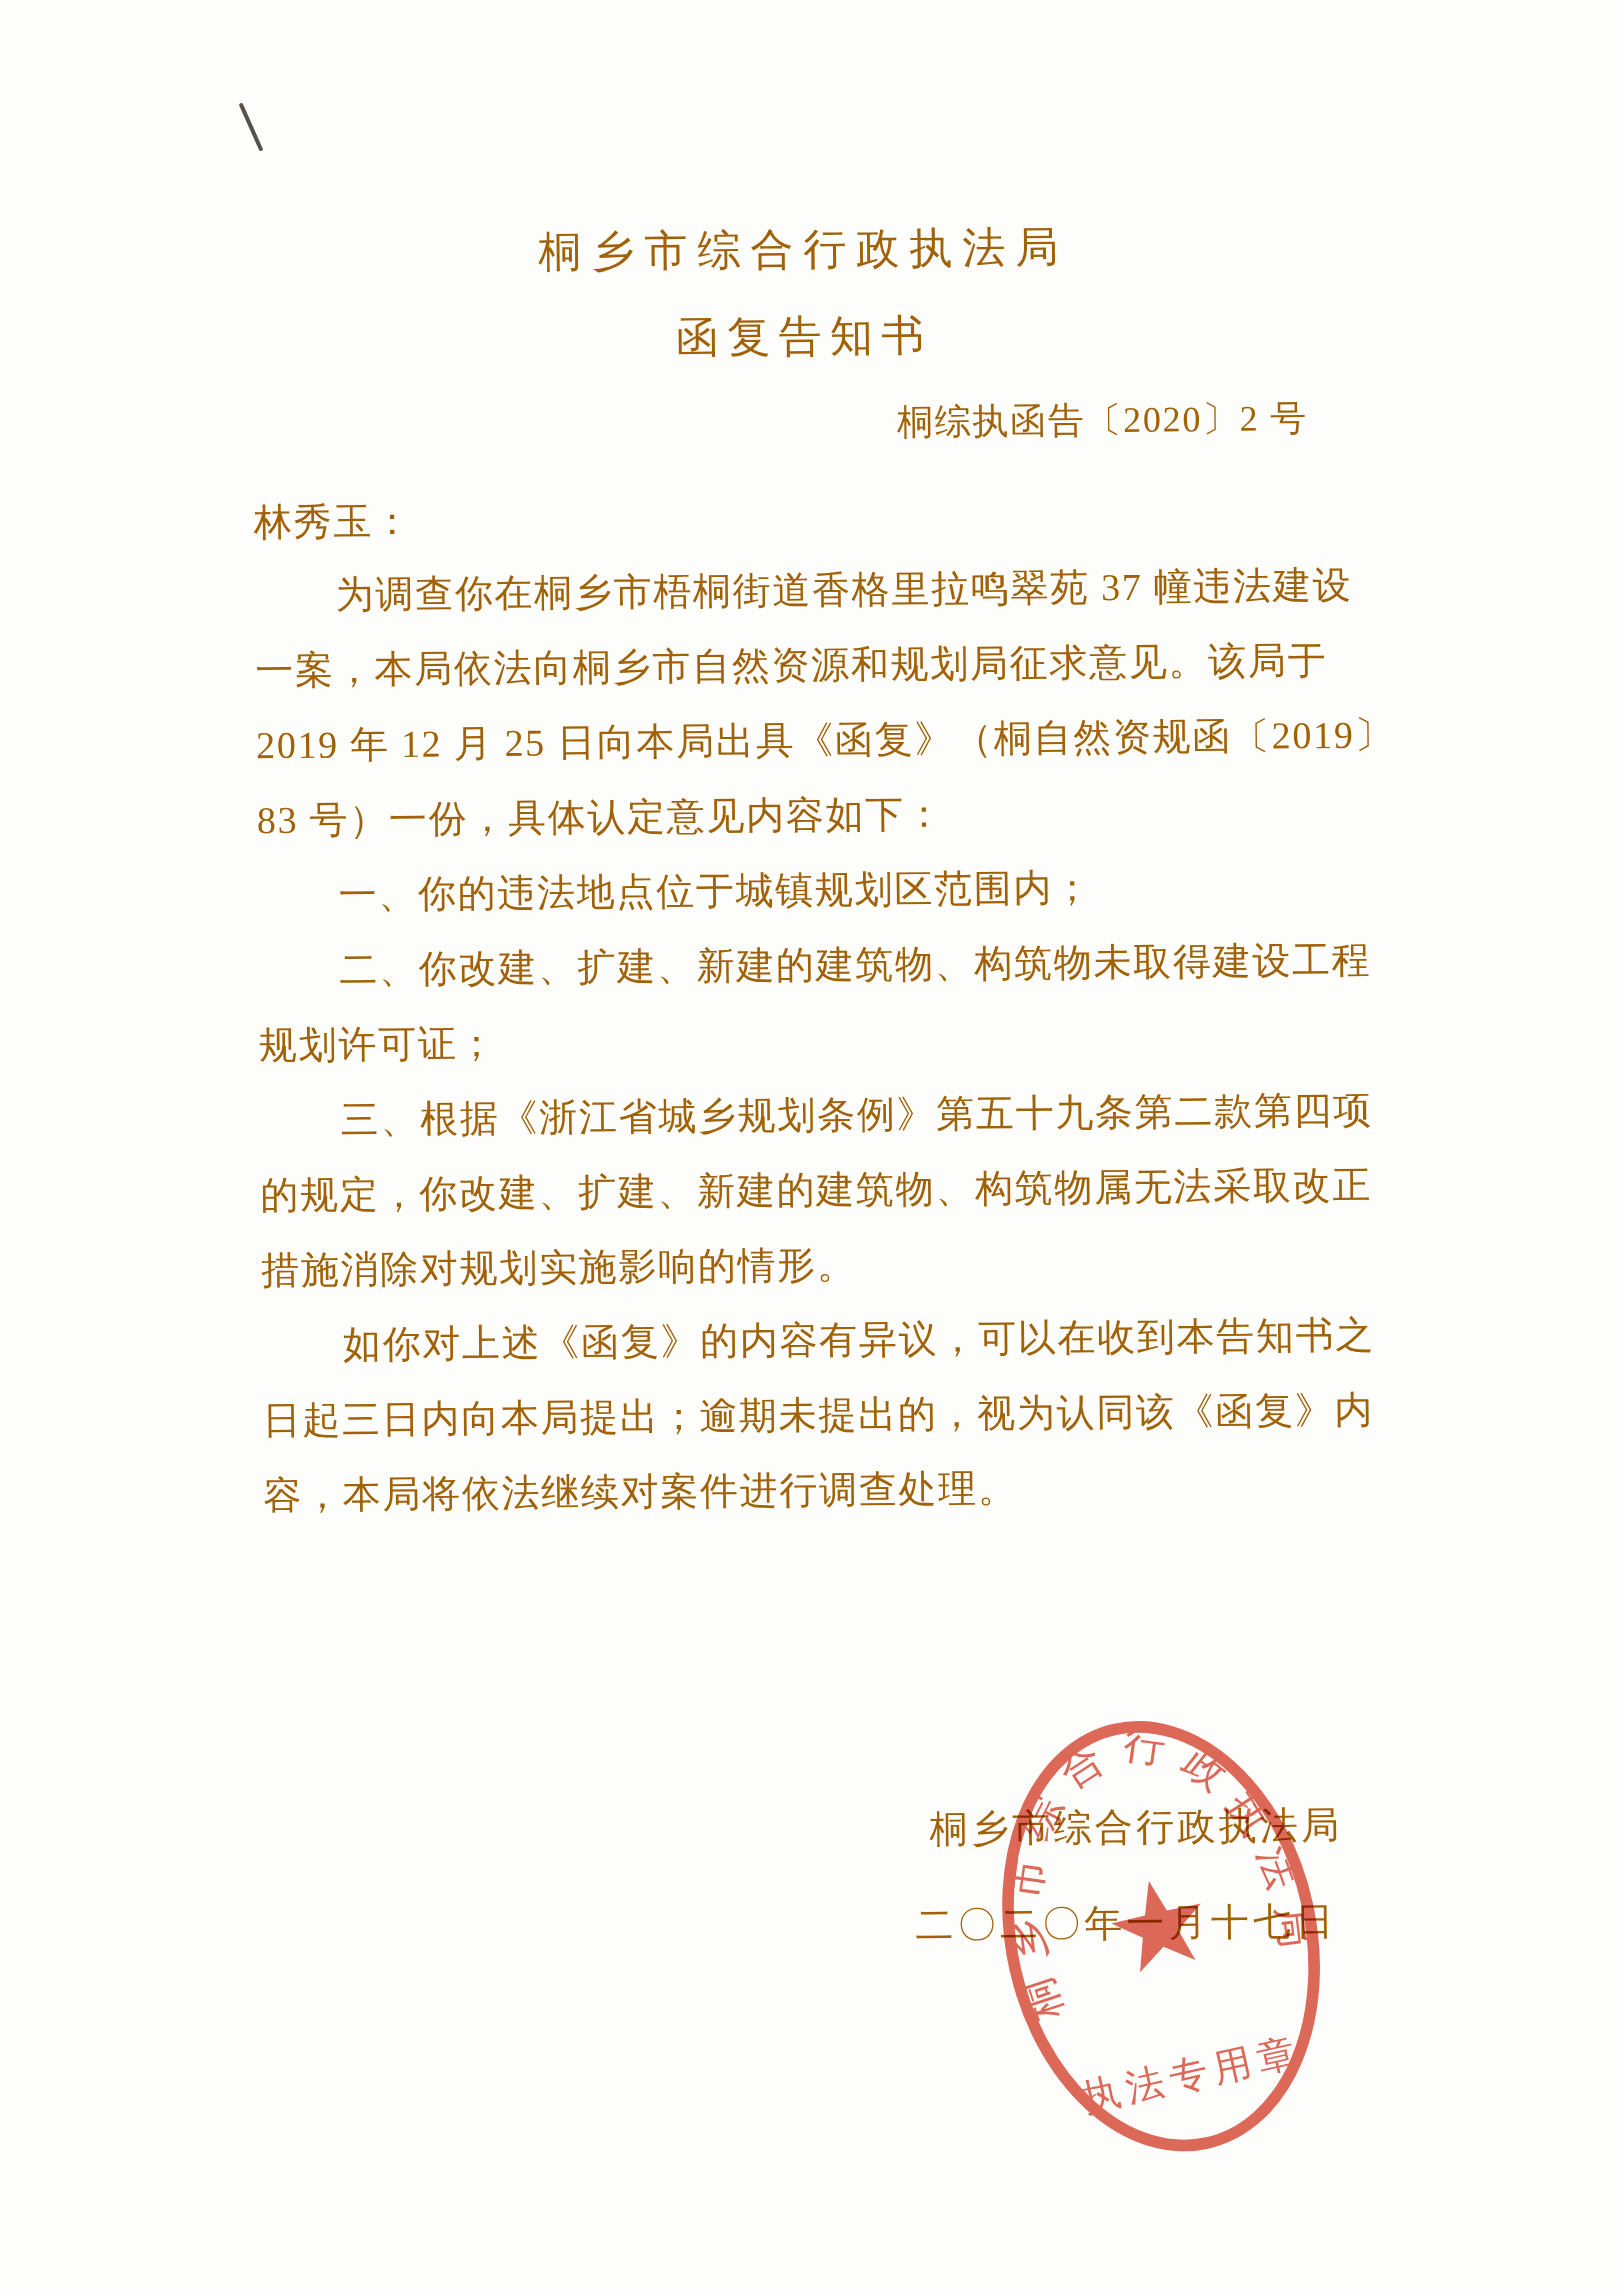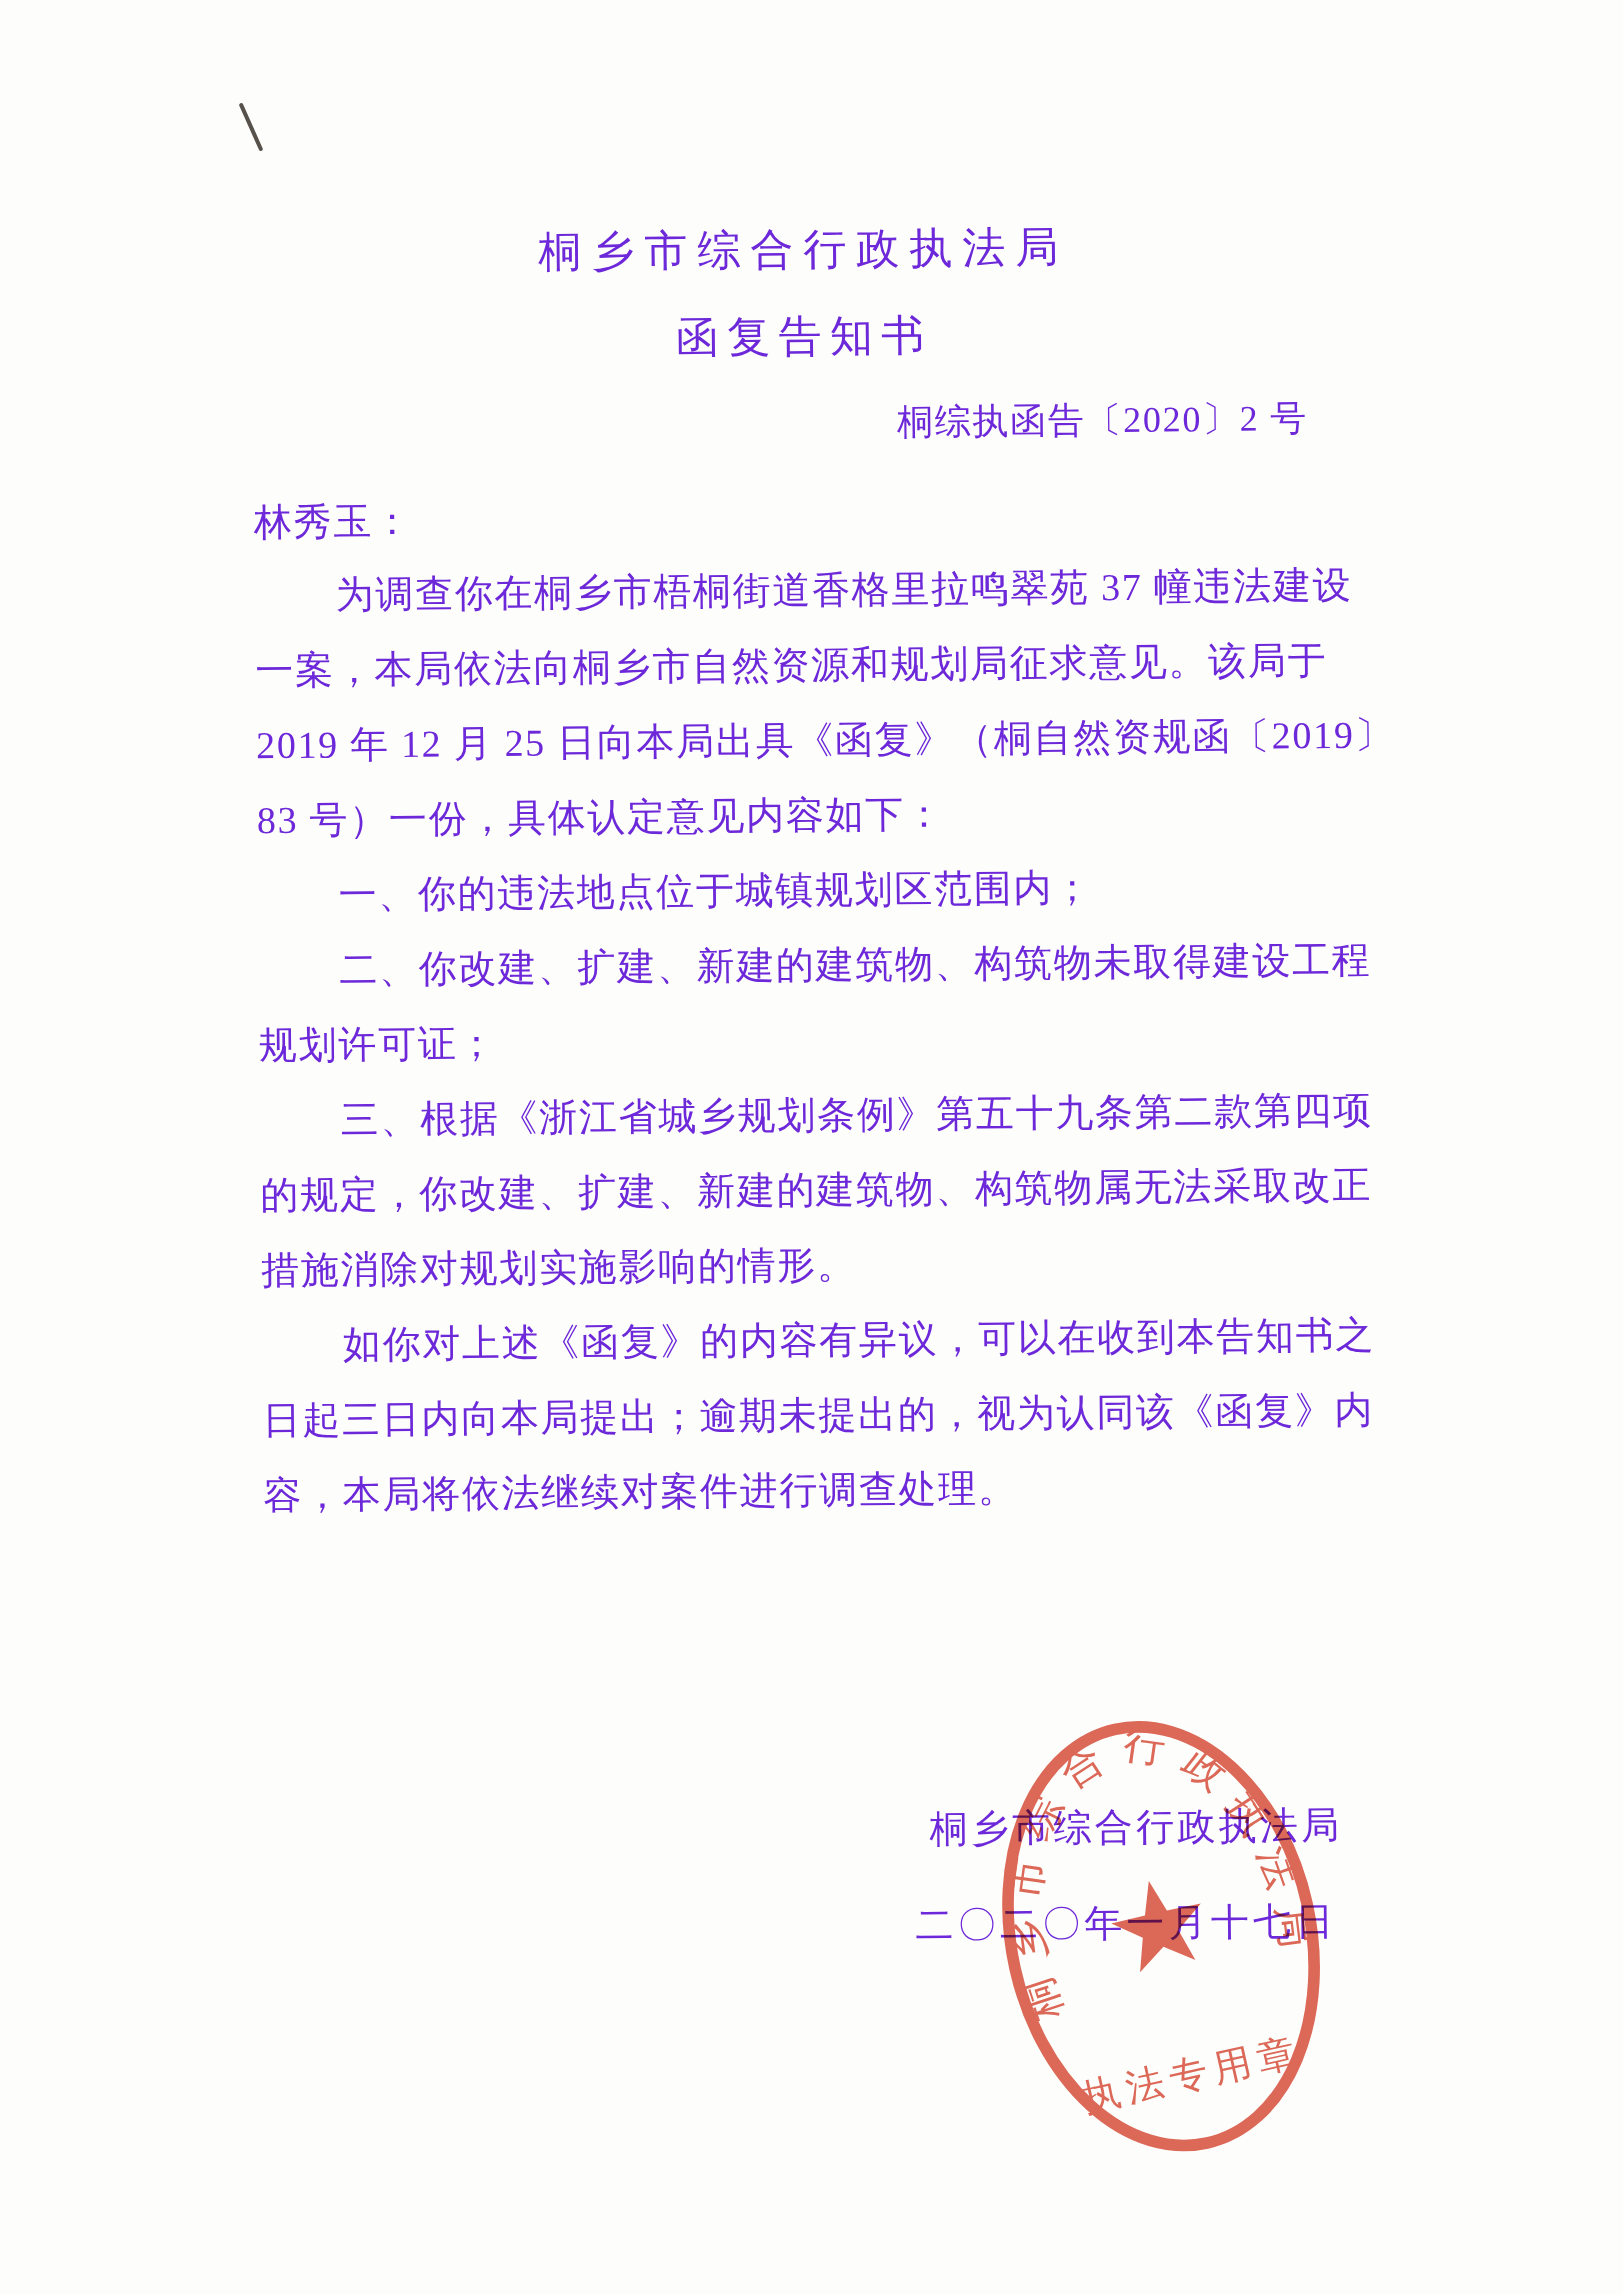--- a/index.html
+++ b/index.html
@@ -2,21 +2,21 @@
 <html style="font-size:13.3px"><head>
 <meta charset="utf-8">
 <style>
   html,body{margin:0;padding:0;background:#ffffff;}
   .page{
     position:relative;
     width:1624px;height:2295px;
     background:#fdfdfc;
     overflow:hidden;
     font-family:"Liberation Serif","DejaVu Serif",serif;
-    color:#6d28d9;
+    color:#a16207;
   }
   .content{position:absolute;inset:0;transform:rotate(-0.55deg);transform-origin:50% 50%;}
   .agency-title{
     position:absolute;top:221px;left:0;width:100%;
     text-align:center;font-size:43px;font-weight:normal;
     letter-spacing:10px;margin:0;
   }
   .doc-title{
     position:absolute;top:308px;left:0;width:100%;
     text-align:center;font-size:43px;font-weight:normal;

